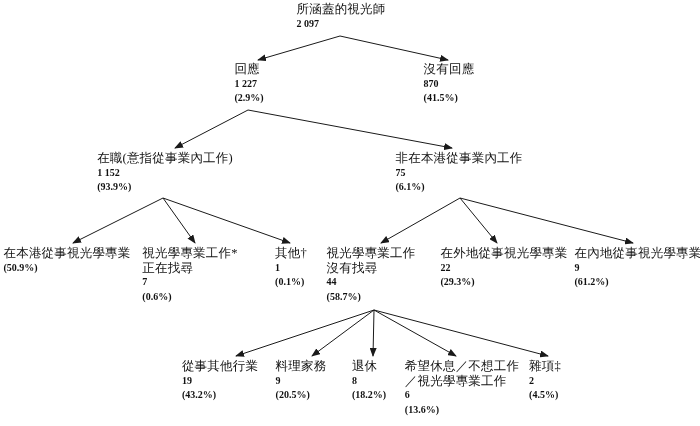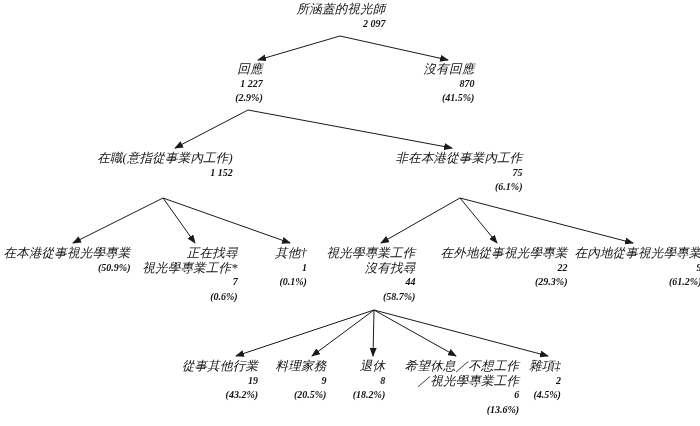--- a/index.html
+++ b/index.html
@@ -19,25 +19,24 @@
   #arrow-layer {
     position: absolute;
     left: 0;
     top: 0;
     width: 700px;
     height: 426px;
   }
   .node {
     position: absolute;
     transform: translateX(-50%);
-    text-align: right;
+    text-align: left;
     white-space: nowrap;
     font-size: 12.5px;
     line-height: 14.6px;
-    font-style: italic;
   }
   .node .labels div {
     font-weight: normal;
     letter-spacing: 0.2px;
   }
   .node .value,
   .node .pct {
     font-weight: bold;
     font-size: 10px;
   }
@@ -88,38 +87,39 @@
         <div>沒有回應</div>
       </div>
       <div class="value">870</div>
       <div class="pct">(41.5%)</div>
     </div>
     <div class="node" style="left: 165px; top: 151px;">
       <div class="labels">
         <div>在職(意指從事業內工作)</div>
       </div>
       <div class="value">1 152</div>
+      <div class="pct">(93.9%)</div>
     </div>
     <div class="node" style="left: 459px; top: 151px;">
       <div class="labels">
         <div>非在本港從事業內工作</div>
       </div>
       <div class="value">75</div>
       <div class="pct">(6.1%)</div>
     </div>
     <div class="node" style="left: 67px; top: 246px;">
       <div class="labels">
         <div>在本港從事視光學專業</div>
       </div>
       <div class="pct">(50.9%)</div>
     </div>
     <div class="node" style="left: 190px; top: 246px;">
       <div class="labels">
+        <div>視光學專業工作*</div>
         <div>正在找尋</div>
-        <div>視光學專業工作*</div>
       </div>
       <div class="value">7</div>
       <div class="pct">(0.6%)</div>
     </div>
     <div class="node" style="left: 291px; top: 246px;">
       <div class="labels">
         <div>其他†</div>
       </div>
       <div class="value">1</div>
       <div class="pct">(0.1%)</div>

